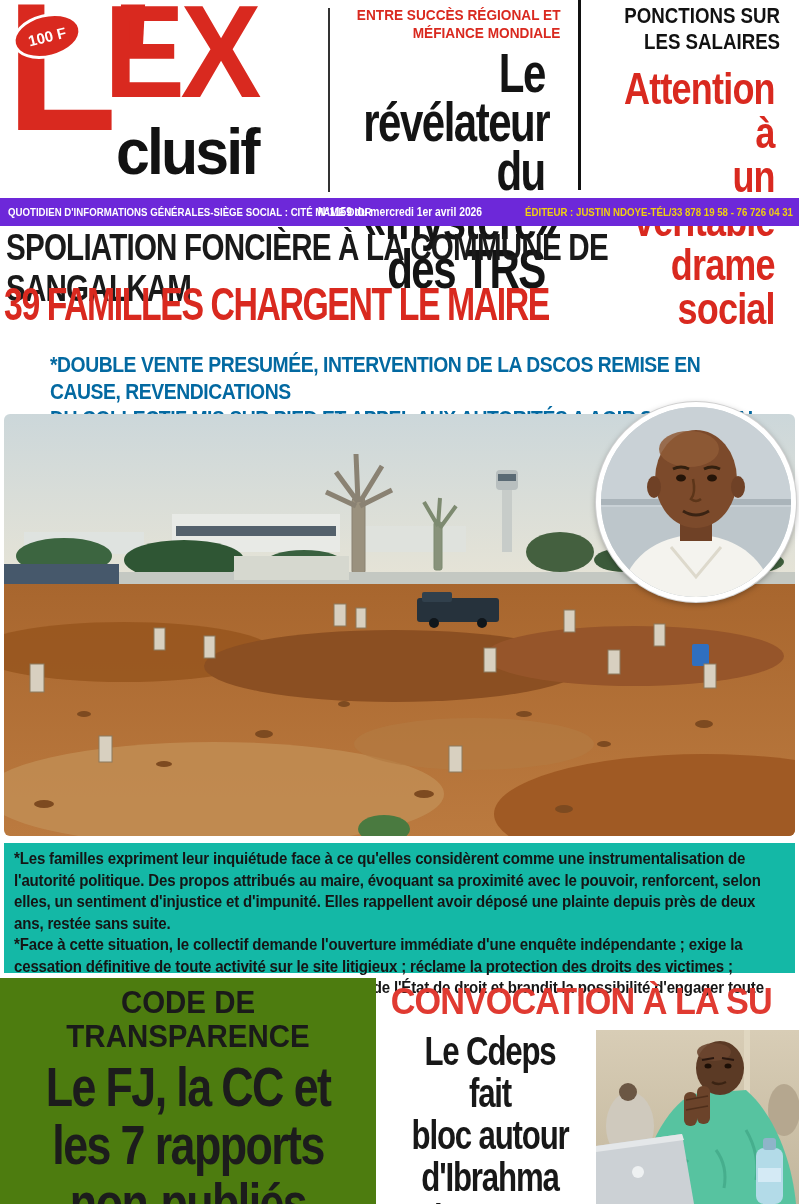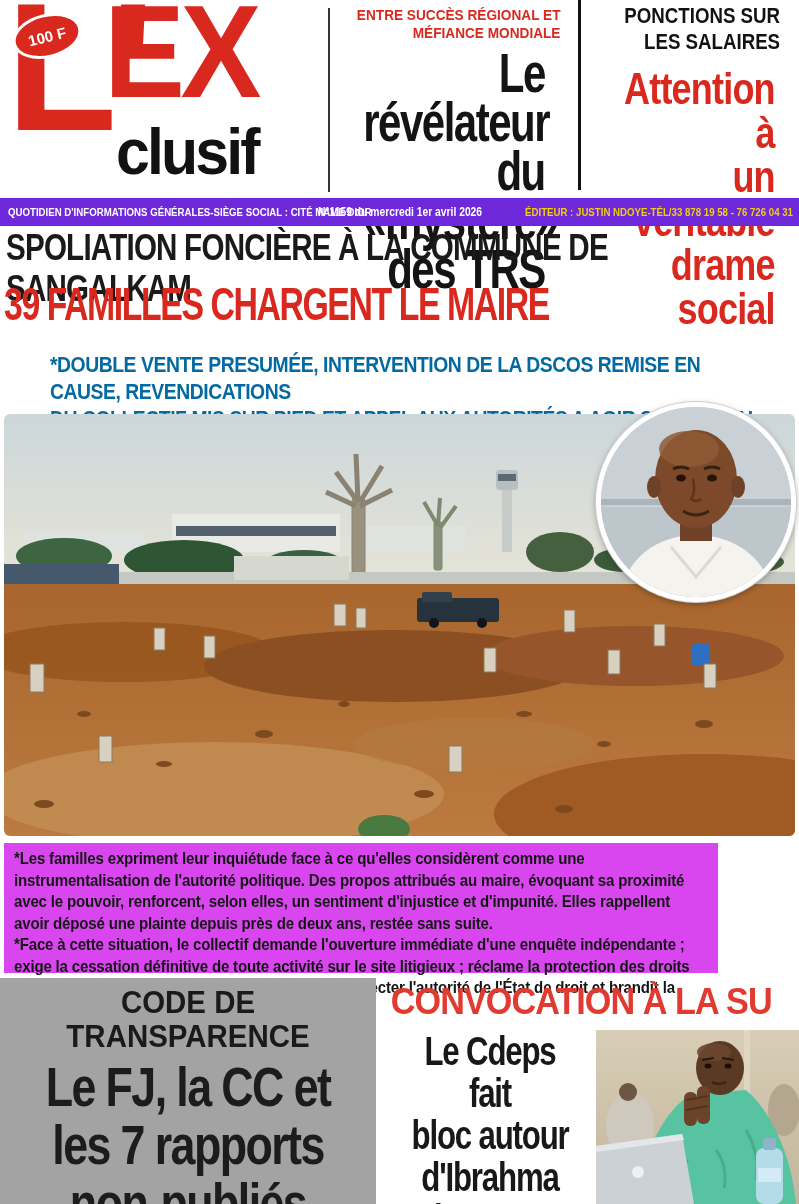--- a/index.html
+++ b/index.html
@@ -47,26 +47,26 @@
   .lead-kicker{left:6px;top:227px;width:788px;font-size:37px;line-height:41px;font-weight:bold;color:#1a1a1a;letter-spacing:-1px;}
   .lead-headline{left:4px;top:266px;width:795px;font-size:47px;line-height:76px;font-weight:900;color:#d9291f;letter-spacing:-2px;}
   .lead-subhead{left:6px;top:352px;width:790px;font-size:21.5px;line-height:27px;font-weight:800;color:#0369a1;letter-spacing:-.5px;margin-left:44px;}
 
   .main-photo{left:4px;top:414px;width:791px;height:422px;border-radius:6px;overflow:visible;}
   .main-photo svg.scene{position:absolute;left:0;top:0;border-radius:6px;}
   .portrait{position:absolute;left:592px;top:-12px;width:190px;height:190px;border-radius:50%;
     border:5px solid #fff;overflow:hidden;box-shadow:0 0 0 1px #cfcfcf,0 2px 6px rgba(0,0,0,.35);background:#c6ced3;}
 
   
-  .highlight{left:4px;top:843px;width:714px;height:130px;background:#d946ef;box-sizing:border-box;padding:5px 10px 0 10px;}
+  .highlight{left:4px;top:843px;width:791px;height:130px;background:#14b8a6;box-sizing:border-box;padding:5px 10px 0 10px;}
   .highlight p{margin:0;font-size:17px;line-height:21.5px;font-weight:bold;color:#151515;letter-spacing:-.2px;
     width:113%;transform:scaleX(.885);transform-origin:left top;}
 
   
-  .pink-box{left:0;top:978px;width:376px;height:226px;background:#a3a3a3;text-align:center;}
+  .pink-box{left:0;top:978px;width:376px;height:226px;background:#4d7c0f;text-align:center;}
   .pink-kicker{margin-top:8px;font-size:31px;line-height:34px;font-weight:bold;color:#1a1a1a;}
   .pink-headline{margin-top:4px;font-size:56px;line-height:58px;font-weight:900;color:#1c1c1c;letter-spacing:-2px;}
 
   .right-story{left:384px;top:978px;width:415px;height:226px;}
   .right-kicker{position:absolute;left:2px;top:4px;width:411px;font-size:36px;line-height:40px;font-weight:bold;color:#e03a31;letter-spacing:-1px;text-align:center;}
   .right-headline{position:absolute;left:0;top:52px;width:212px;text-align:center;font-size:40px;line-height:42px;font-weight:900;color:#181818;letter-spacing:-1.5px;}
   .cdeps-photo{position:absolute;left:212px;top:52px;width:203px;height:174px;overflow:hidden;background:#cfc4ae;}
 </style>
 </head>
 <body>

